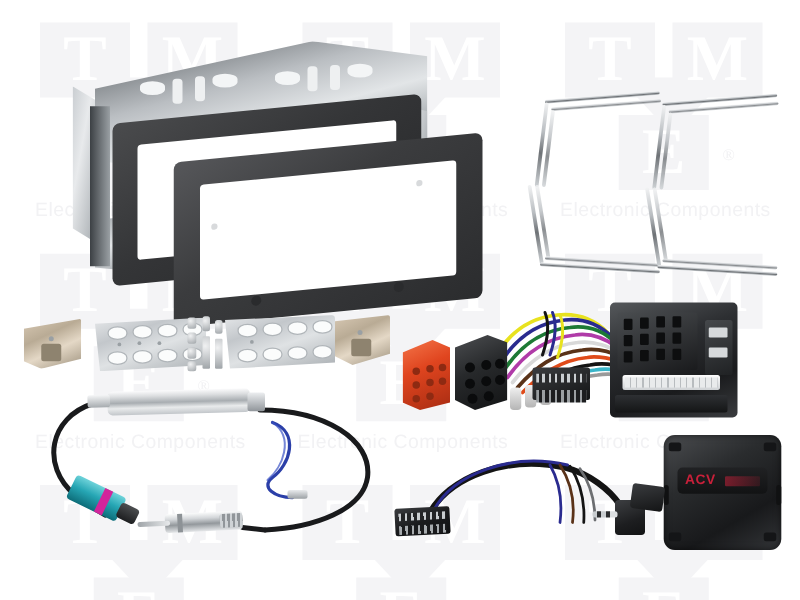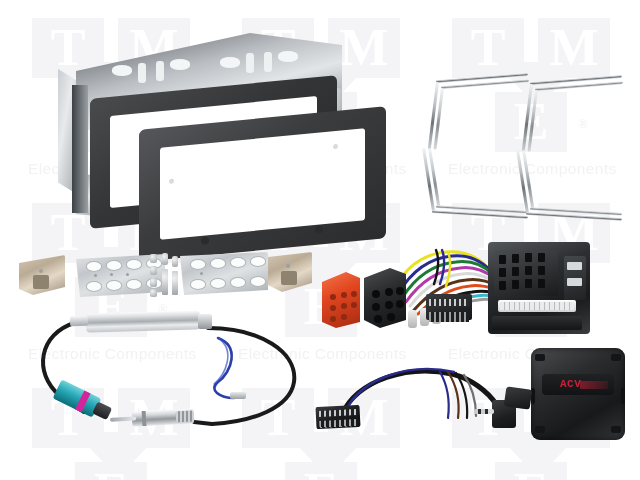--- a/index.html
+++ b/index.html
@@ -167,25 +167,24 @@
     box-shadow:inset 0 0 6px rgba(0,0,0,.6);
   }
   .module-recess{
     position:absolute;
     background:linear-gradient(180deg,#202123 0%,#121314 100%);
     border-radius:4px;
   }
   .module-label{
     position:absolute;
     color:#c8203a;
-    font-family:Liberation Mono, monospace;
+    font-family:Liberation Sans, sans-serif;
     font-weight:700;
     white-space:nowrap;
     line-height:1;
-    margin-left:12px;
   }
   .module-foot{position:absolute;background:#141517;border-radius:2px;}
 </style>
 </head>
 <body>
 
 <div id="stage">
 
   <div id="watermark">
 

